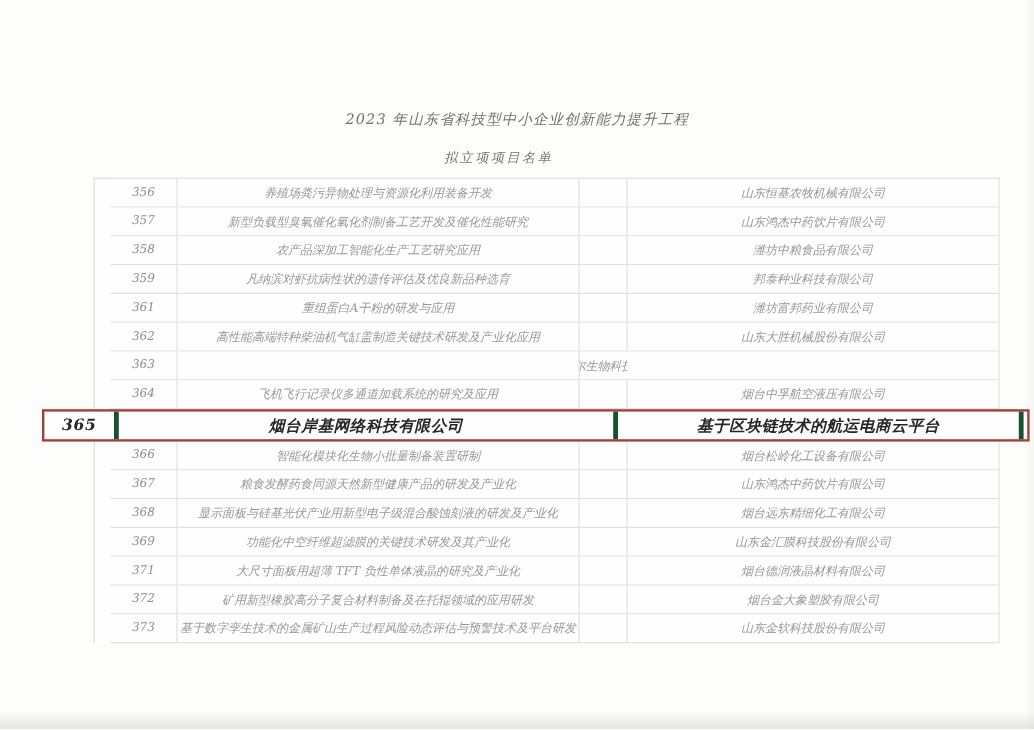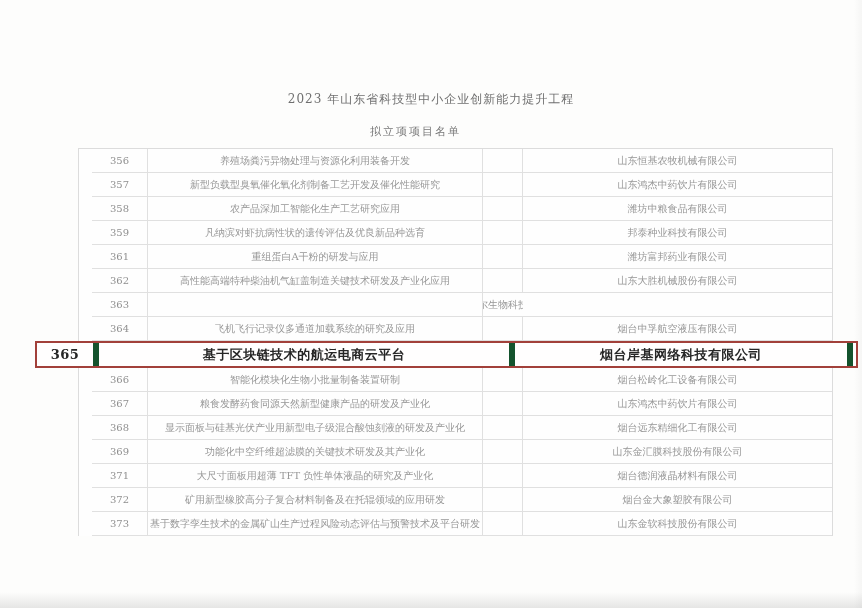--- a/index.html
+++ b/index.html
@@ -2,20 +2,21 @@
 <html><head>
 <meta charset="utf-8">
 <style>
   html,body{margin:0;padding:0;}
   .page{
     position:relative;
     width:862px;height:608px;
     background:#fdfdfc;
     font-family:"DejaVu Serif","Liberation Serif",serif;
     overflow:hidden;
+    font-style:italic;
   }
   .doc-title{
     position:absolute;top:91px;left:0;width:862px;
     text-align:center;font-size:12px;color:#6f6f6f;
     letter-spacing:1px;filter:blur(0.3px);
   }
   .doc-subtitle{
     position:absolute;top:124px;left:0;width:831px;
     text-align:center;font-size:11px;color:#787878;
     letter-spacing:2px;filter:blur(0.35px);
@@ -52,21 +53,21 @@
     width:823px;
     height:27px;
     grid-template-columns:62px 416px 338px 7px;
     border:2px solid #a2403a;
     box-sizing:border-box;
     background:#fffefe;
     z-index:3;
   }
   .row.hl .cell{
     font-size:13px;color:#262626;font-weight:bold;
-    border-right:6px solid #14532d;filter:none;
+    border-right:4px solid #14532d;filter:none;
     letter-spacing:0.5px;
   }
   .row.hl .cell.num{font-size:13px;}
   .row.hl .cell.edge{border-right:none;}
   .bottom-shade{
     position:absolute;left:0;right:0;bottom:0;height:16px;
     background:linear-gradient(to bottom,rgba(120,120,120,0) 0%,rgba(120,120,120,0.18) 100%);
     pointer-events:none;
   }
   .right-shade{
@@ -124,22 +125,22 @@
         <div class="cell company">烟台迈亚尔生物科技有限公司</div>
       </div>
       <div class="row">
         <div class="cell num">364</div>
         <div class="cell project">飞机飞行记录仪多通道加载系统的研究及应用</div>
         <div class="cell gap"></div>
         <div class="cell company">烟台中孚航空液压有限公司</div>
       </div>
       <div class="row hl" style="border-color: rgb(162, 64, 58);">
         <div class="cell num">365</div>
+        <div class="cell company">烟台岸基网络科技有限公司</div>
         <div class="cell project">基于区块链技术的航运电商云平台</div>
-        <div class="cell company">烟台岸基网络科技有限公司</div>
         <div class="cell edge"></div>
       </div>
       <div class="row">
         <div class="cell num">366</div>
         <div class="cell project">智能化模块化生物小批量制备装置研制</div>
         <div class="cell gap"></div>
         <div class="cell company">烟台松岭化工设备有限公司</div>
       </div>
       <div class="row">
         <div class="cell num">367</div>

